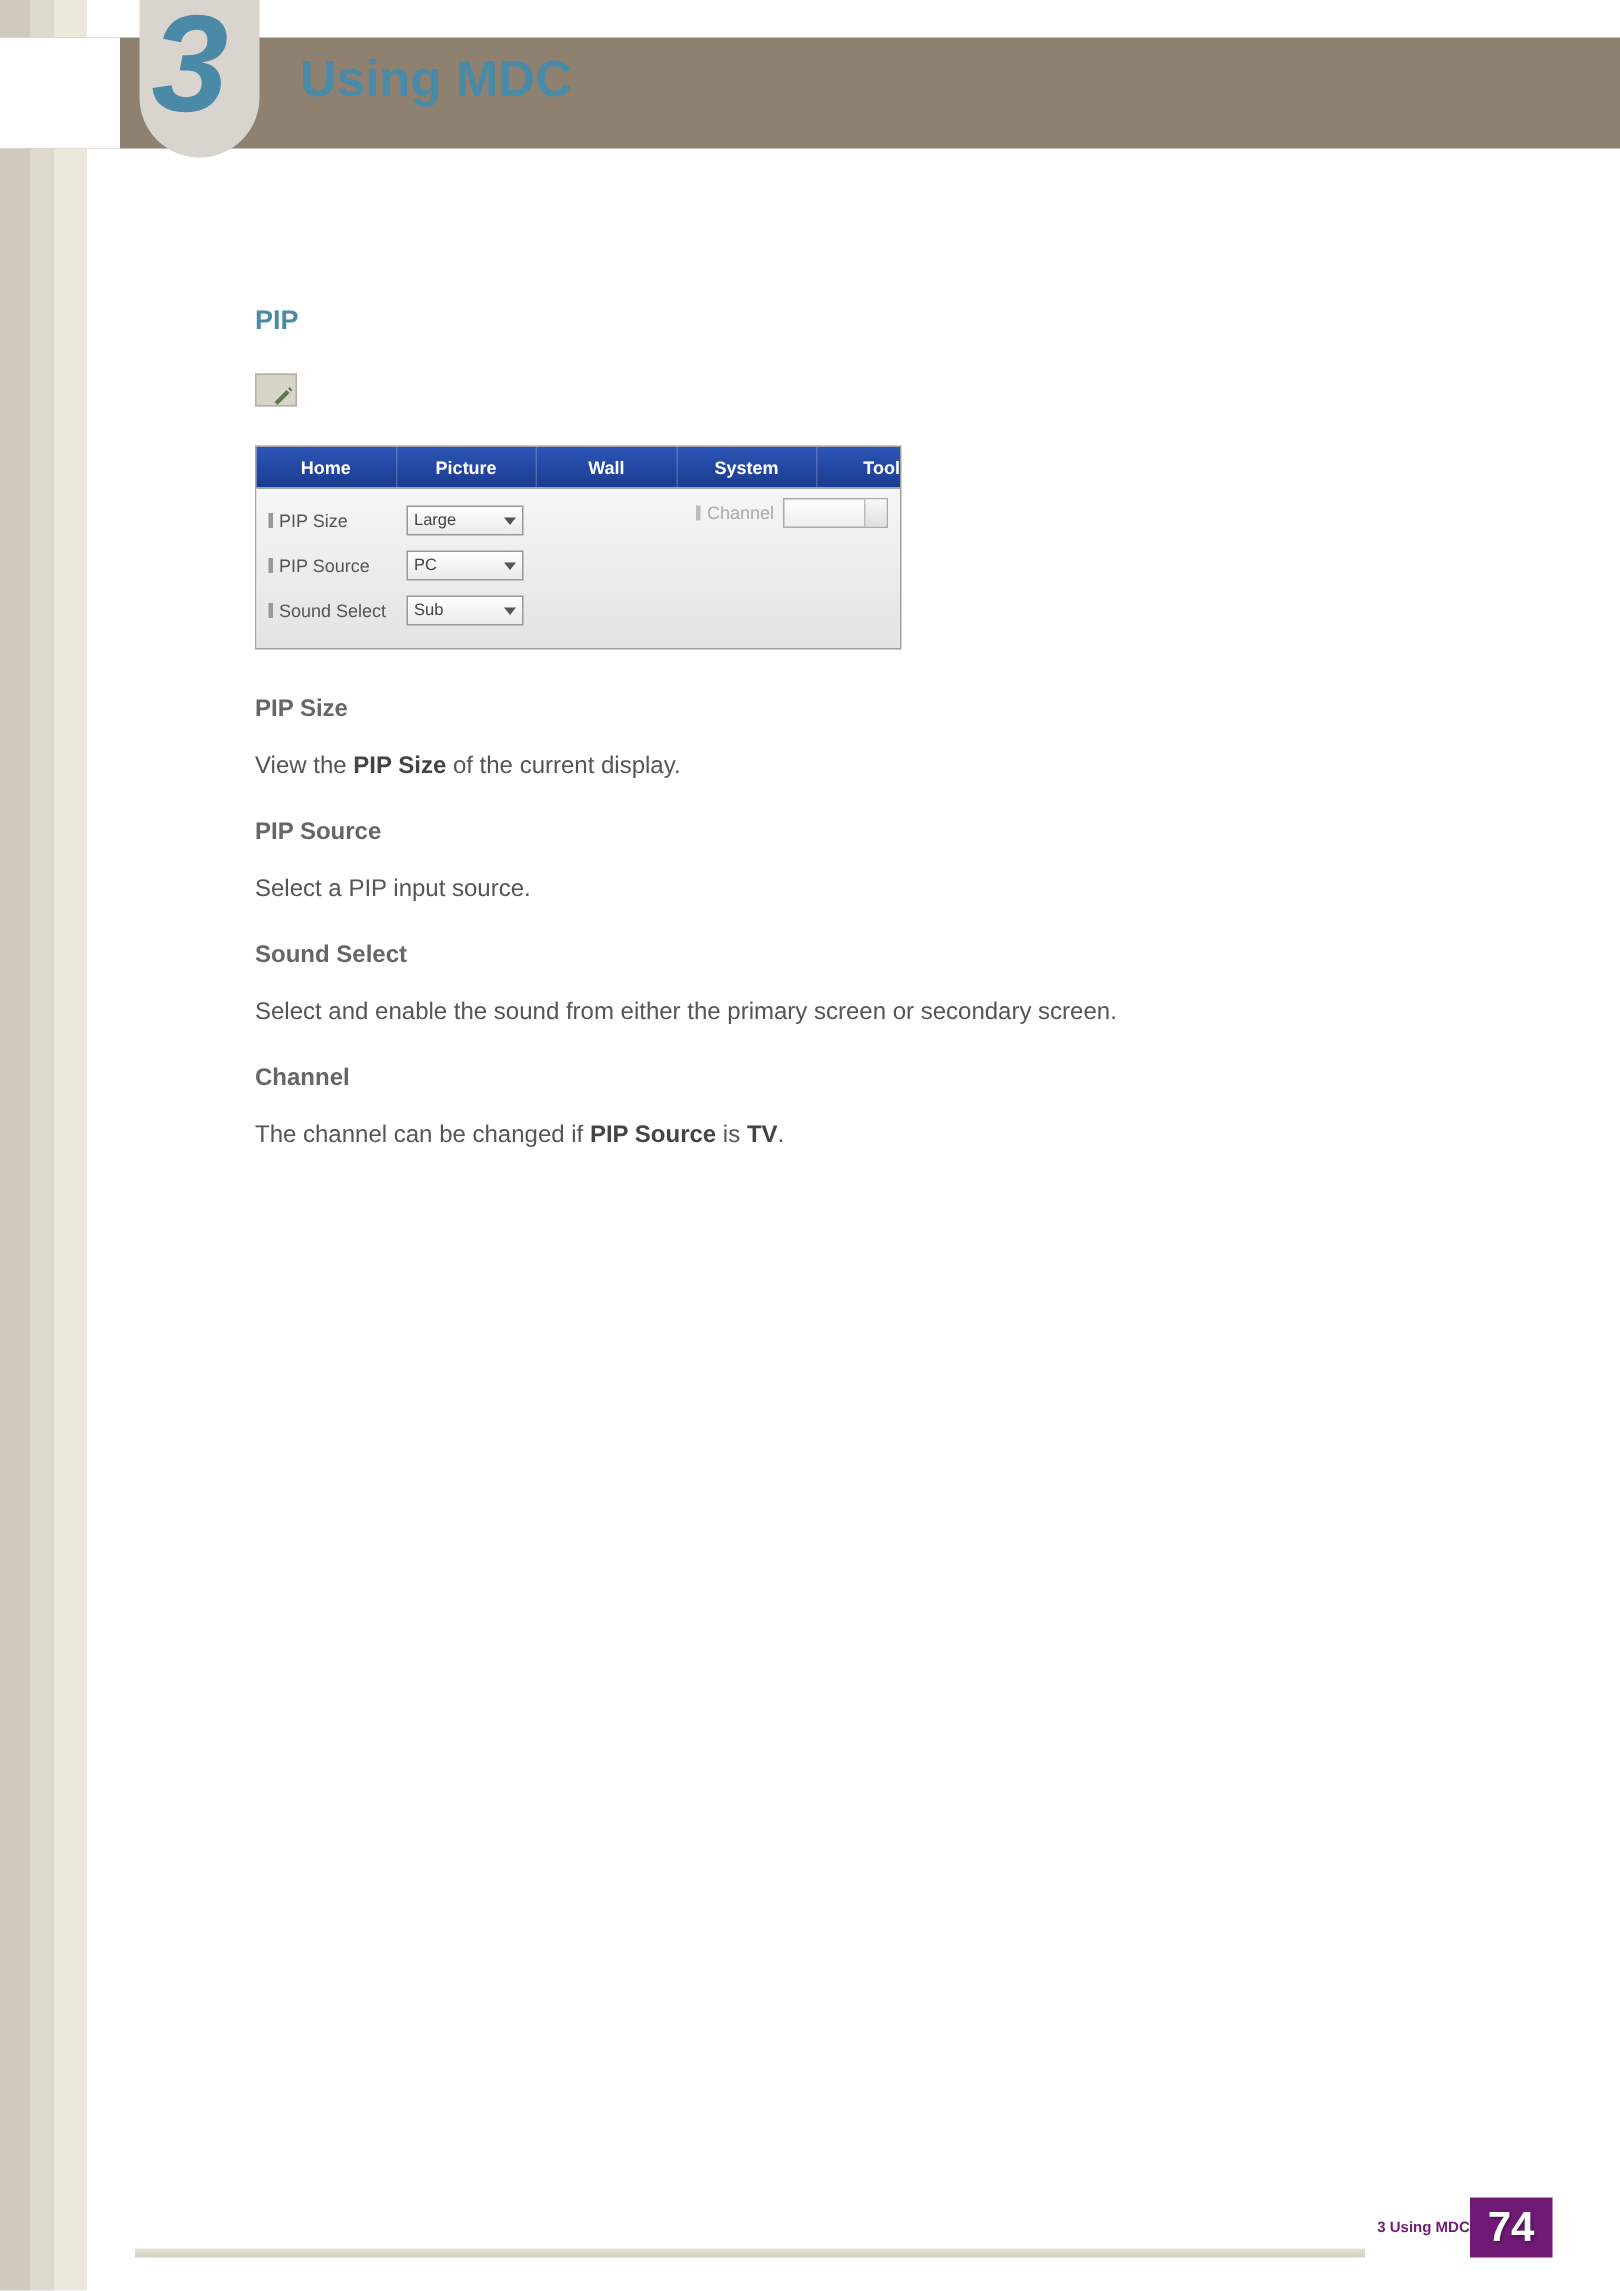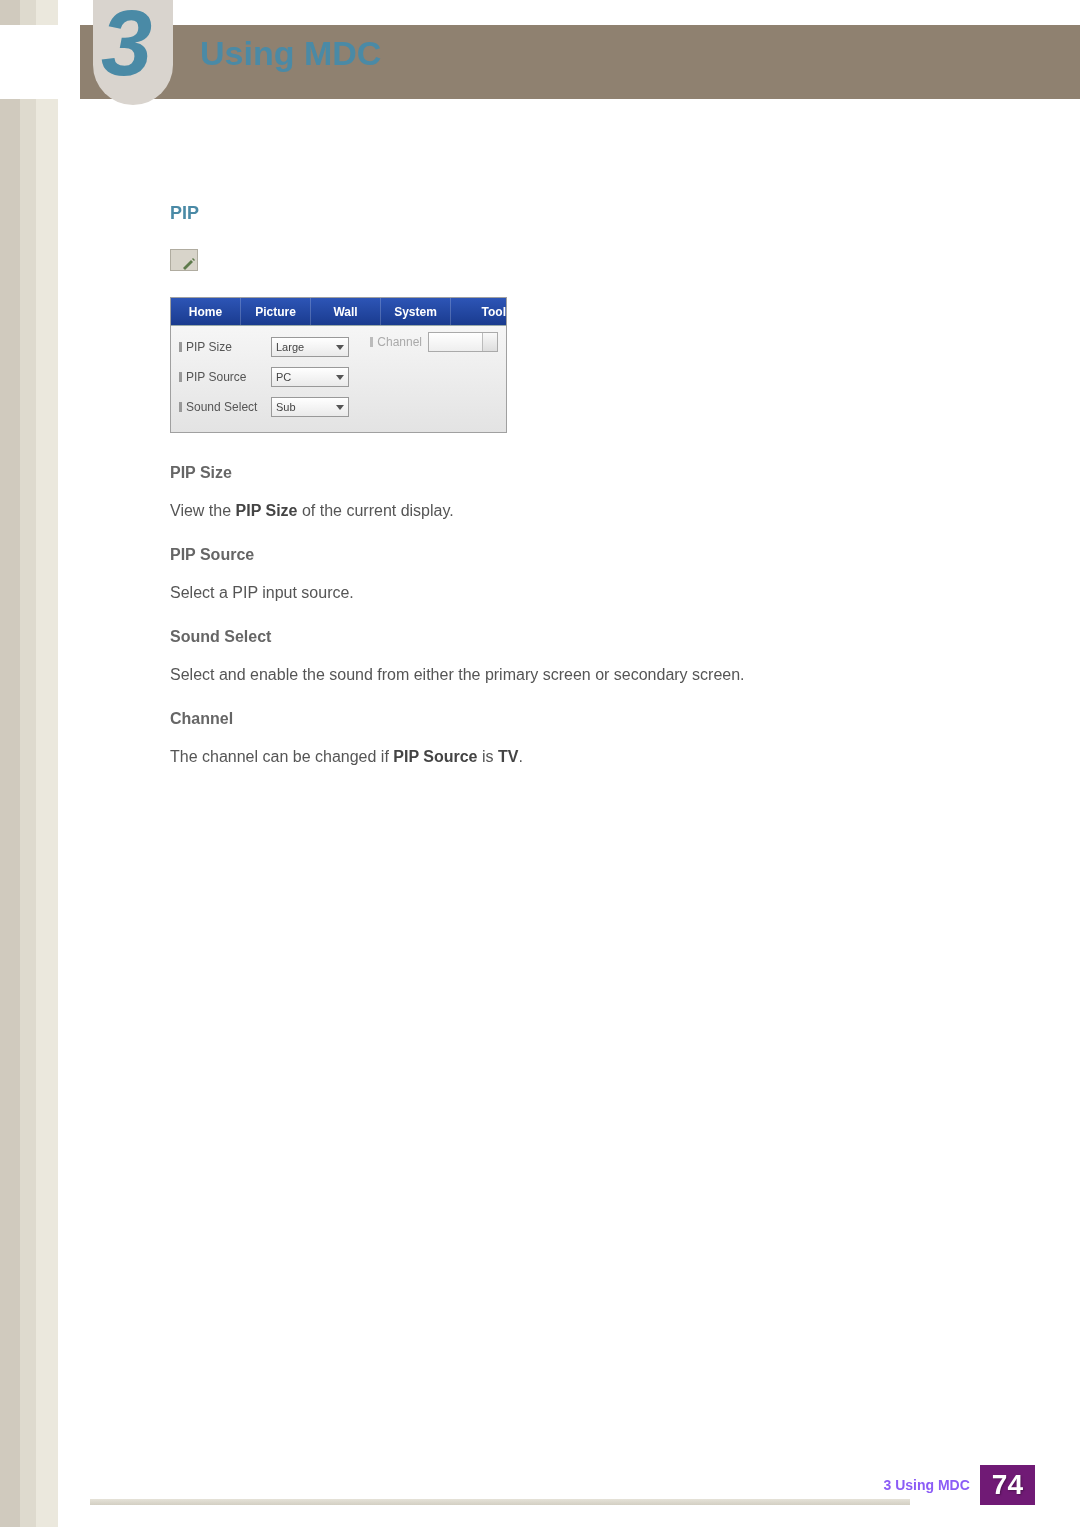--- a/index.html
+++ b/index.html
@@ -32,21 +32,21 @@
   
   .note-row { display: flex; align-items: flex-start; margin-bottom: 26px; }
   .note-icon { width: 28px; height: 22px; background: #d8d4ca; border: 1px solid #b0aca0; position: relative; flex: 0 0 28px; margin-right: 36px; }
   .note-icon svg { position: absolute; right: 2px; bottom: 0; }
   .bullet-list { list-style: none; }
   .bullet-list li { position: relative; padding-left: 22px; margin-bottom: 10px; color: #555; }
   .bullet-list li::before { content: ""; position: absolute; left: 0; top: 7px; width: 6px; height: 6px; background: #4a8aa6; border-radius: 50%; }
   .bullet-list b { color: #444; }
 
   
-  .ui-shot { width: 337px; border: 1px solid #a0a0a0; margin-bottom: 28px; font-size: 12px; }
+  .ui-shot { width: 431px; border: 1px solid #a0a0a0; margin-bottom: 28px; font-size: 12px; }
   .tabs { display: flex; height: 28px; background: linear-gradient(#2d55b6, #1a3b8f); border-bottom: 1px solid #9aa; }
   .tab { flex: 1; color: #fff; font-weight: bold; text-align: center; line-height: 28px; font-size: 12px; border-right: 1px solid rgba(255,255,255,0.2); cursor: pointer; }
   .tab:last-child { flex: 0 0 55px; border-right: none; text-align: right; }
   .panel { background: linear-gradient(#f6f6f6, #e3e3e3); padding: 6px 8px 10px; position: relative; }
   .panel-row { display: flex; align-items: center; height: 30px; }
   .pr-label { width: 92px; color: #555; font-size: 12px; }
   .pr-label::before { content: ""; display: inline-block; width: 3px; height: 10px; background: #999; margin-right: 4px; vertical-align: -1px; }
   .pr-select { flex: 0 0 78px; height: 20px; border: 1px solid #999; background: linear-gradient(#fff,#eaeaea); font-size: 11px; padding: 0 18px 0 4px; color: #444; position: relative; line-height: 18px; }
   .pr-select::after { content: ""; position: absolute; right: 4px; top: 7px; border-left: 4px solid transparent; border-right: 4px solid transparent; border-top: 5px solid #555; }
   .channel-block { position: absolute; right: 8px; top: 6px; display: flex; align-items: center; }
@@ -57,21 +57,21 @@
   .ch-up, .ch-dn { position: absolute; right: 3px; width: 0; height: 0; border-left: 3px solid transparent; border-right: 3px solid transparent; }
   .ch-up { top: 3px; border-bottom: 4px solid #777; }
   .ch-dn { bottom: 3px; border-top: 4px solid #777; }
 
   .subhead { color: #666; font-weight: bold; margin: 14px 0 14px 0; font-size: 16px; }
   .body-text { color: #555; margin-bottom: 20px; }
   .body-text b { color: #444; }
 
   
   .footer { position: absolute; bottom: 22px; right: 45px; display: flex; align-items: center; }
-  .footer-label { color: #8b5cf6; font-weight: bold; font-size: 14px; margin-right: 10px; }
+  .footer-label { color: #701a75; font-weight: bold; font-size: 10px; }
   .footer-page { background: #701a75; color: #fff; font-size: 28px; font-weight: bold; padding: 4px 12px; text-shadow: 1px 1px 2px rgba(0,0,0,0.3); }
   .footer-bar { position: absolute; bottom: 22px; left: 90px; right: 170px; height: 6px; background: linear-gradient(#e5e2d8, #d3cfc3); }
 </style>
 </head>
 <body>
 
 <div class="left-stripes">
   <div class="stripe1"></div>
     <div class="stripe2"></div>
     <div class="stripe3"></div>

